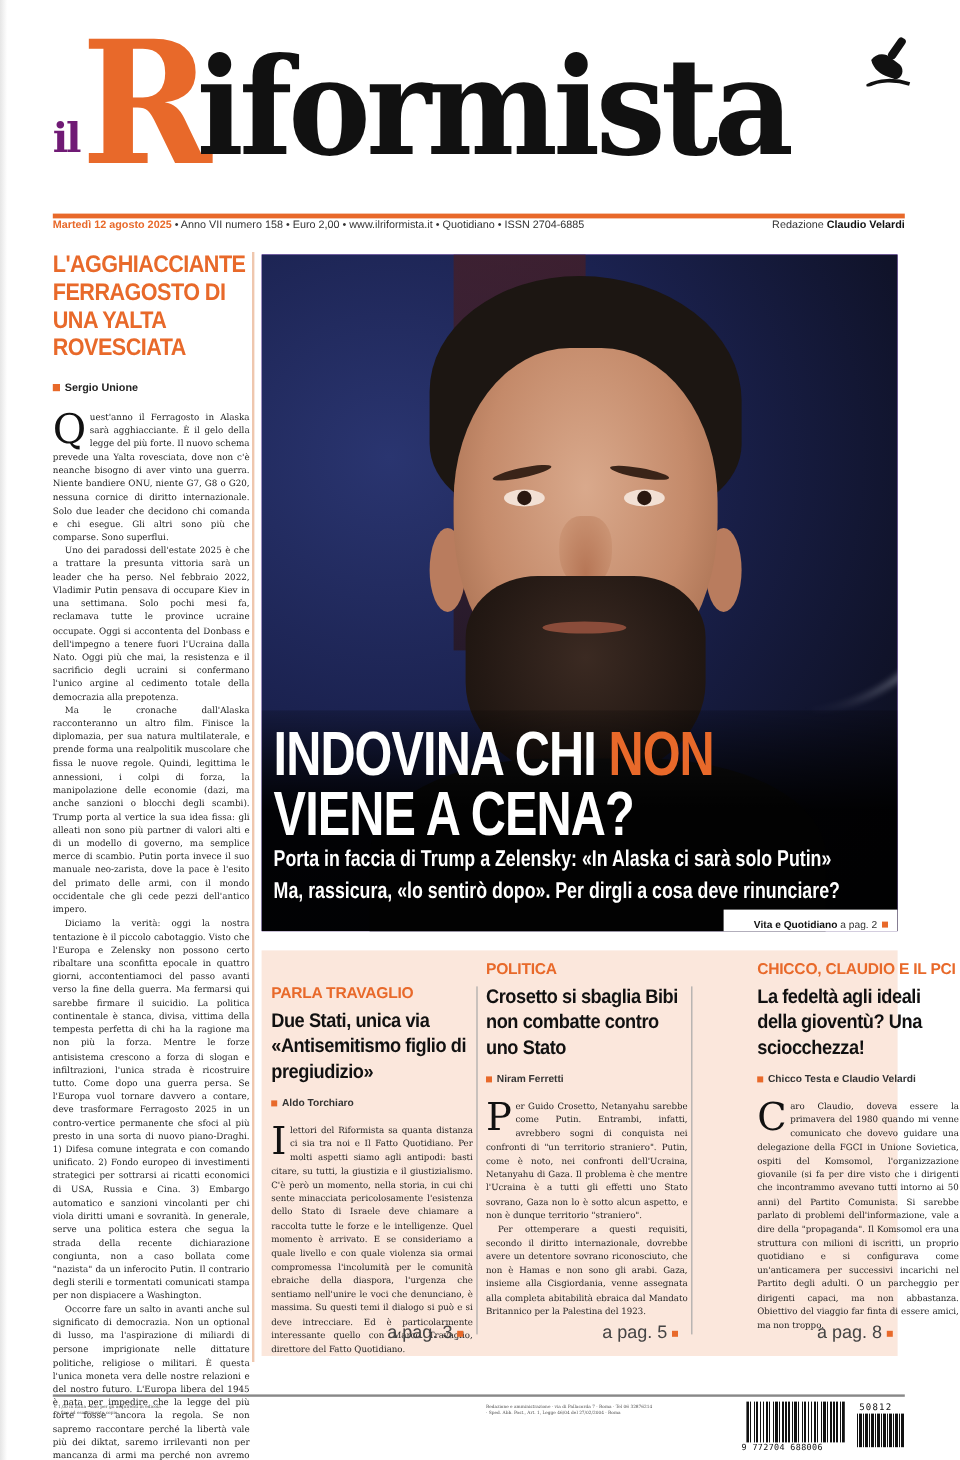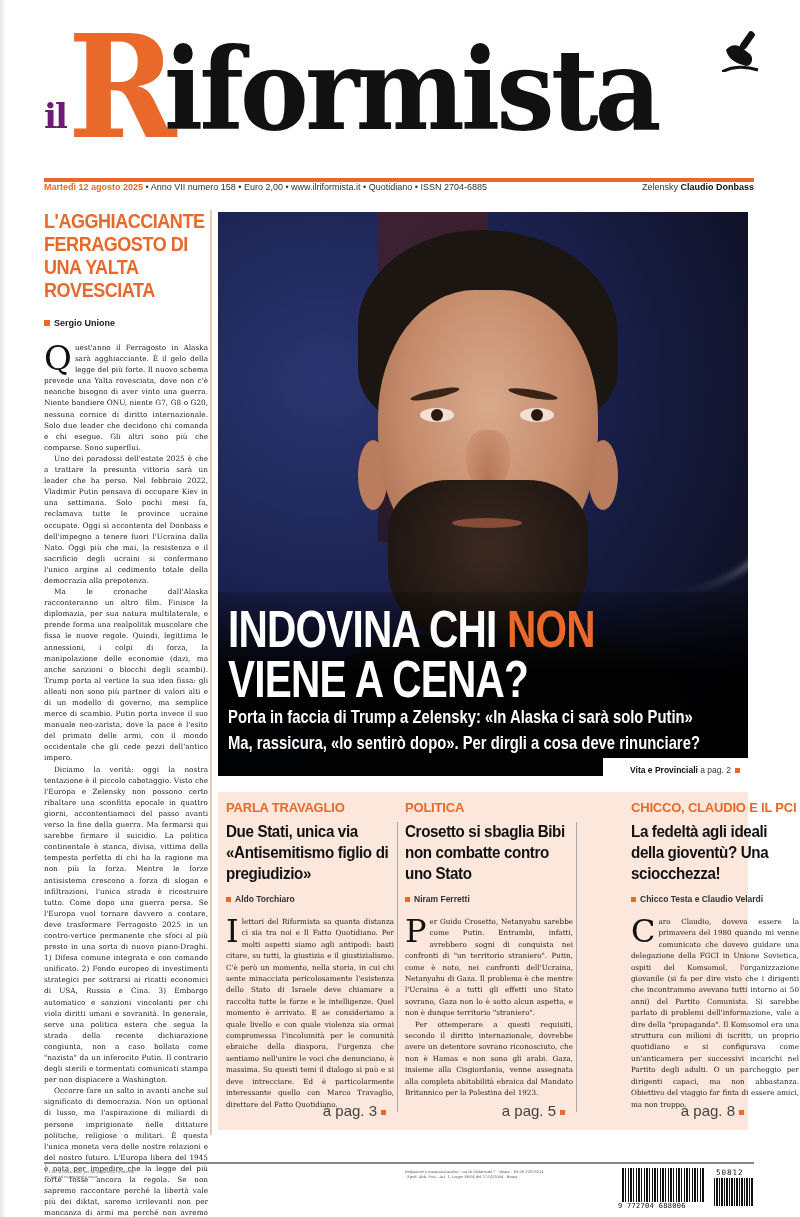--- a/index.html
+++ b/index.html
@@ -54,21 +54,21 @@
   .hero-title { position: absolute; left: 10px; top: 392px; font-family: "Liberation Sans", sans-serif; font-weight: bold; font-size: 52px; line-height: 50px; color: #ffffff; letter-spacing: -1px; transform: scaleX(0.78); transform-origin: left; white-space: nowrap; }
   .hero-title .hl { color: #e8692a; }
   .hero-sub { position: absolute; left: 10px; top: 492px; font-family: "Liberation Sans", sans-serif; font-weight: bold; font-size: 19px; line-height: 26px; color: #ffffff; transform: scaleX(0.78); transform-origin: left; white-space: nowrap; }
   .hero-ref { position: absolute; left: 385px; top: 546px; width: 145px; height: 24px; background: #ffffff; font-family: "Liberation Sans", sans-serif; font-size: 8.5px; padding: 7px 8px 0 0; text-align: right; color: #333; }
   .hero-ref b { color: #111; }
   .sq-o { display: inline-block; width: 5px; height: 5px; background: #e8692a; margin-left: 4px; vertical-align: middle; }
 
   
   .bottom-box { position: absolute; left: 218px; top: 792px; width: 530px; height: 338px; background: #fbe7dc; }
   .article { position: absolute; top: 8px; width: 168px; }
-  .art1 { left: 8px; } .art2 { left: 187px; } .art3 { left: 366px; margin-left: 47px; }
+  .art1 { left: 8px; margin-top: 20px; } .art2 { left: 187px; } .art3 { left: 366px; margin-left: 47px; }
   .col-divider { position: absolute; top: 30px; width: 1px; height: 290px; background: #a8a8a8; }
   .cd1 { left: 179px; } .cd2 { left: 358px; }
   .kicker { font-family: "Liberation Sans", sans-serif; font-weight: bold; font-size: 13px; color: #e8692a; letter-spacing: -0.2px; white-space: nowrap; }
   .art-title { font-family: "Liberation Sans", sans-serif; font-weight: bold; font-size: 16.5px; line-height: 21px; color: #111; margin-top: 6px; letter-spacing: -0.4px; transform: scaleX(0.92); transform-origin: left; width: 182px; }
   .art-byline { font-family: "Liberation Sans", sans-serif; font-weight: bold; font-size: 8.5px; color: #333; margin-top: 10px; display: flex; align-items: center; gap: 4px; }
   .art-byline .sq { width: 5px; height: 5px; background: #e8692a; display: inline-block; }
   .art-body { font-family: "DejaVu Serif", serif; font-size: 7.2px; line-height: 11.4px; text-align: justify; color: #222; margin-top: 12px; }
   .art-body p { text-indent: 10px; }
   .art-body p.first { text-indent: 0; }
   .art-body .dropcap { font-size: 32px; line-height: 28px; }
@@ -97,21 +97,21 @@
   <span class="logo-rest">iformista</span>
   <svg class="logo-icon" viewBox="0 0 40 44">
     <rect x="22" y="2" width="7" height="20" rx="3" transform="rotate(35 25 12)" fill="#111"></rect>
     <path d="M4 22 C8 16 16 16 20 20 L28 26 C32 30 30 38 24 38 L18 36 C12 34 6 30 4 22 Z" fill="#111"></path>
     <path d="M0 44 C10 38 24 38 36 42" stroke="#111" stroke-width="3" fill="none"></path>
   </svg>
 </header>
 
 <div class="dateline">
   <span class="date">Martedì 12 agosto 2025</span><span> • Anno VII numero 158 • Euro 2,00 • www.ilriformista.it • Quotidiano • ISSN 2704-6885</span>
-  <span class="director"><span>Zelensky </span><b>Claudio Donbass</b></span>
+  <span class="director"><span>Redazione </span><b>Claudio Velardi</b></span>
 </div>
 <div class="rule-orange"></div>
 
 <article class="left-col">
   <h1 class="left-title">L'AGGHIACCIANTE FERRAGOSTO DI UNA YALTA ROVESCIATA</h1>
   <div class="byline">
     <span class="sq"></span>
     <span>Sergio Unione</span>
   </div>
   <div class="body-text">
@@ -145,21 +145,21 @@
   <div class="hero-shade"></div>
   <h2 class="hero-title">
     <span>INDOVINA CHI </span><span class="hl">NON</span><br>
     <span>VIENE A CENA?</span>
   </h2>
   <div class="hero-sub">
     <div>Porta in faccia di Trump a Zelensky: «In Alaska ci sarà solo Putin»</div>
     <div>Ma, rassicura, «lo sentirò dopo». Per dirgli a cosa deve rinunciare?</div>
   </div>
   <div class="hero-ref">
-    <b>Vita e Provinciali</b><span> a pag. 2</span><span class="sq-o"></span>
+    <b>Vita e Quotidiano</b><span> a pag. 2</span><span class="sq-o"></span>
   </div>
 </section>
 
 <section class="bottom-box">
   <article class="article art1">
     <div class="kicker">PARLA TRAVAGLIO</div>
     <h3 class="art-title">Due Stati, unica via «Antisemitismo figlio di pregiudizio»</h3>
     <div class="art-byline">
         <span class="sq"></span>
         <span>Aldo Torchiaro</span>

